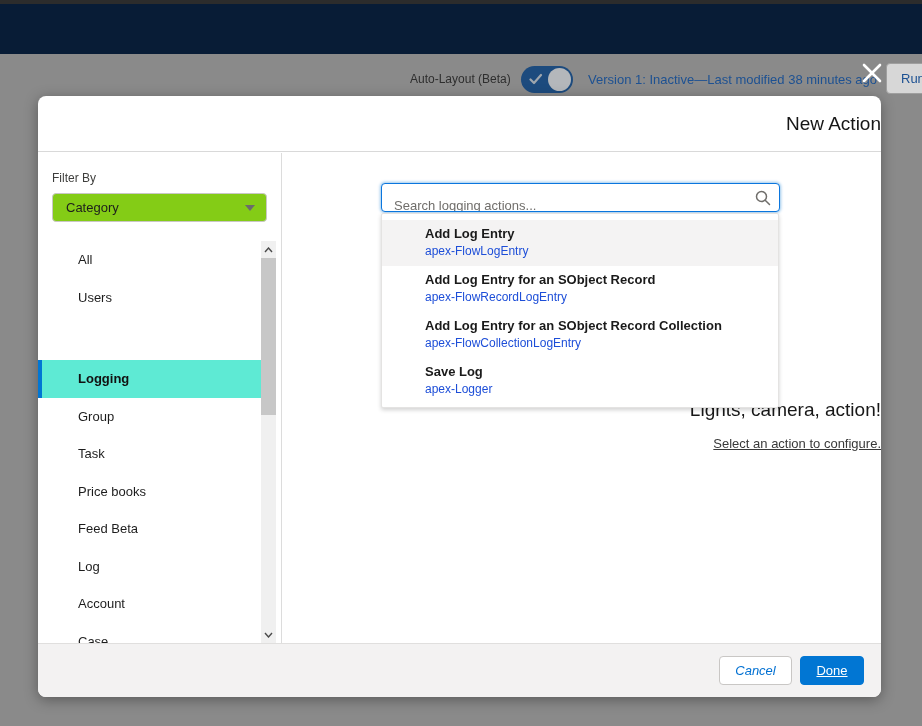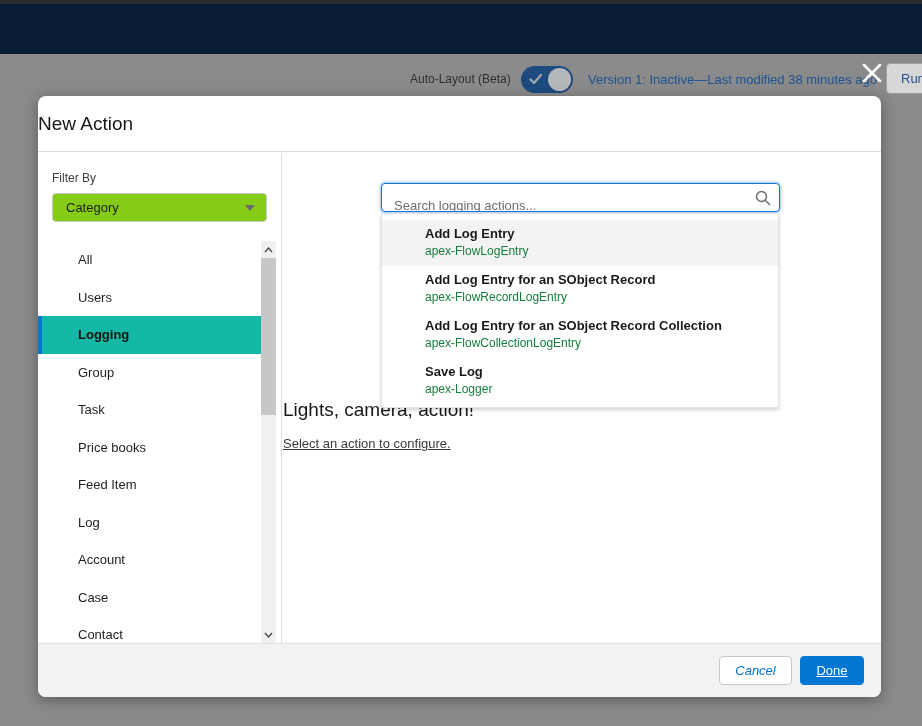--- a/index.html
+++ b/index.html
@@ -16,54 +16,54 @@
   .toggle { position:absolute; left:521px; top:66px; width:52px; height:27px; background:#1d4b7e; border-radius:14px; cursor:pointer; }
   .toggle svg { position:absolute; left:8px; top:7px; }
   .toggle .knob { position:absolute; right:2px; top:2px; width:23px; height:23px; border-radius:50%; background:#b4b7bb; }
   .version { position:absolute; left:588px; top:72px; font-size:13px; color:#1d5192; cursor:pointer; }
   .run-btn { position:absolute; left:886px; top:63px; width:60px; height:31px; background:#d7d7d7; border:1px solid #9f9f9f; border-radius:4px; font-size:13px; color:#1d5192; text-align:left; padding-left:14px; font-family:"Liberation Sans",sans-serif; cursor:pointer; }
   .close-x { position:absolute; left:858px; top:59px; width:28px; height:28px; cursor:pointer; }
 
   
   .modal { position:absolute; left:38px; top:96px; width:843px; height:601px; background:#fff; border-radius:8px; box-shadow:0 3px 14px rgba(0,0,0,.35); }
   .modal-header { position:absolute; left:0; top:0; right:0; height:56px; border-bottom:1px solid #d9d9d9; }
-  .modal-title { font-size:19px; font-weight:400; color:#161616; text-align:left; line-height:55px; }
+  .modal-title { font-size:19px; font-weight:400; color:#161616; text-align:right; line-height:55px; }
   .modal-body { position:absolute; left:0; top:57px; right:0; bottom:54px; }
 
   
   .sidebar { position:absolute; left:0; top:0; bottom:0; width:244px; border-right:1px solid #dcdcdc; }
   .filter-by { position:absolute; left:14px; top:18px; font-size:12px; color:#3e3e3c; }
   .category-select { position:absolute; left:14px; top:40px; width:215px; height:29px; background:#84cc16; border:1px solid #c9c7c5; border-radius:4px; cursor:pointer; }
   .category-select .val { position:absolute; left:13px; top:0; line-height:27px; font-size:13px; color:#1d1d1d; }
   .caret { position:absolute; right:11px; top:11px; width:0; height:0; border-left:5px solid transparent; border-right:5px solid transparent; border-top:6px solid #6b6b6b; }
   .cat-list { position:absolute; left:0; top:88px; right:20px; bottom:0; overflow:hidden; }
   .cat-item { height:37.5px; line-height:37.5px; padding-left:40px; font-size:13px; color:#1d1d1d; cursor:pointer; white-space:nowrap; }
-  .cat-item.selected { background:#14b8a6; border-left:4px solid #0176d3; padding-left:36px; font-weight:700; color:#111; }
+  .cat-item.selected { background:#5eead4; border-left:4px solid #0176d3; padding-left:36px; font-weight:700; color:#111;margin-top:44px; }
 
   
   .scrollbar { position:absolute; right:5px; top:88px; bottom:0; width:15px; background:#f0f0f0; }
   .sb-arrow { position:absolute; left:0; width:15px; height:15px; display:flex; align-items:center; justify-content:center; cursor:pointer; }
   .sb-arrow.up { top:1px; } .sb-arrow.down { bottom:1px; }
   .sb-thumb { position:absolute; left:0; top:17px; width:15px; height:157px; background:#c7c7c7; cursor:grab; }
 
   
   .main { position:absolute; left:245px; right:0; top:0; bottom:0; }
   .action-label { position:absolute; left:104px; top:10px; font-size:12px; color:#3e3e3c;margin-top:32px; }
   .search-wrap { position:absolute; left:98px; top:30px; width:399px; height:29px; }
   .search-wrap input { width:100%; height:100%; border:1px solid #0b76de; border-radius:4px; box-shadow:0 0 3px 1px rgba(1,118,211,.4); padding:16px 34px 0 12px; font-size:13px; color:#6d28d9; font-family:"Liberation Sans",sans-serif; outline:none; }
   .search-wrap input::placeholder { color:#706e6b; }
   .search-icon { position:absolute; right:9px; top:7px; }
 
   .dropdown { position:absolute; left:98px; top:60px; width:398px; background:#fff; border:1px solid #e4e3e2; border-radius:2px; box-shadow:0 2px 4px rgba(0,0,0,.18); padding:6px 0 3px; z-index:2; }
   .dd-item { height:46px; padding:5px 10px 0 43px; cursor:pointer; }
   .dd-item.highlighted { background:#f4f3f3; }
   .dd-title { font-size:13px; font-weight:600; color:#1a1a1a; line-height:18px; }
-  .dd-sub { font-size:12px; color:#15803d; line-height:17px; }
+  .dd-sub { font-size:12px; color:#1d4ed8; line-height:17px; }
 
-  .empty-state { position:absolute; left:0; right:0; top:246px; text-align:left; z-index:1; }
+  .empty-state { position:absolute; left:0; right:0; top:246px; text-align:right; z-index:1; }
   .es-heading { font-size:19px; font-weight:400; color:#181818; }
   .es-sub { margin-top:15px; font-size:13px; color:#393939;text-decoration:underline; }
 
   
   .modal-footer { position:absolute; left:0; right:0; bottom:0; height:54px; background:#f3f2f2; border-top:1px solid #e0dfde; border-radius:0 0 8px 8px; display:flex; align-items:center; justify-content:flex-end; gap:8px; padding-right:17px; }
   .btn { height:29px; border-radius:4px; font-size:13px; font-family:"Liberation Sans",sans-serif; cursor:pointer; }
   .btn-cancel { width:73px; background:#fff; border:1px solid #c9c7c5; color:#0070d2;font-style:italic; }
   .btn-done { width:64px; background:#0176d3; border:1px solid #0176d3; color:#fff;text-decoration:underline; }
 </style>
 </head>
@@ -100,21 +100,21 @@
           <span class="val">Category</span>
           <span class="caret"></span>
         </div>
         <div class="cat-list">
             <div class="cat-item">All</div>
             <div class="cat-item">Users</div>
             <div class="cat-item selected">Logging</div>
             <div class="cat-item">Group</div>
             <div class="cat-item">Task</div>
             <div class="cat-item">Price books</div>
-            <div class="cat-item">Feed Item</div>
+            <div class="cat-item">Feed Beta</div>
             <div class="cat-item">Log</div>
             <div class="cat-item">Account</div>
             <div class="cat-item">Case</div>
             <div class="cat-item">Contact</div>
           </div>
         <div class="scrollbar">
           <div class="sb-arrow up">
             <svg width="9" height="6" viewBox="0 0 9 6">
                 <polyline points="1,5 4.5,1 8,5" fill="none" stroke="#4a4a4a" stroke-width="1.4"></polyline>
               </svg>

